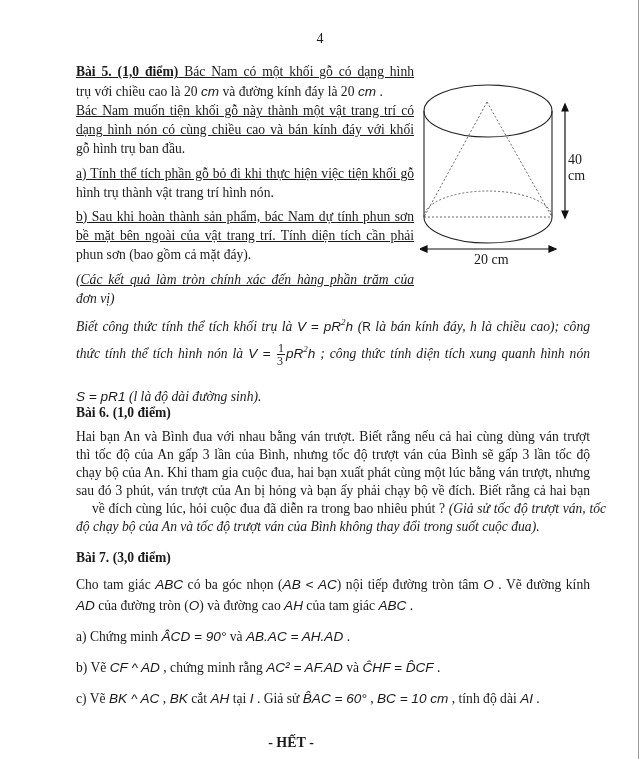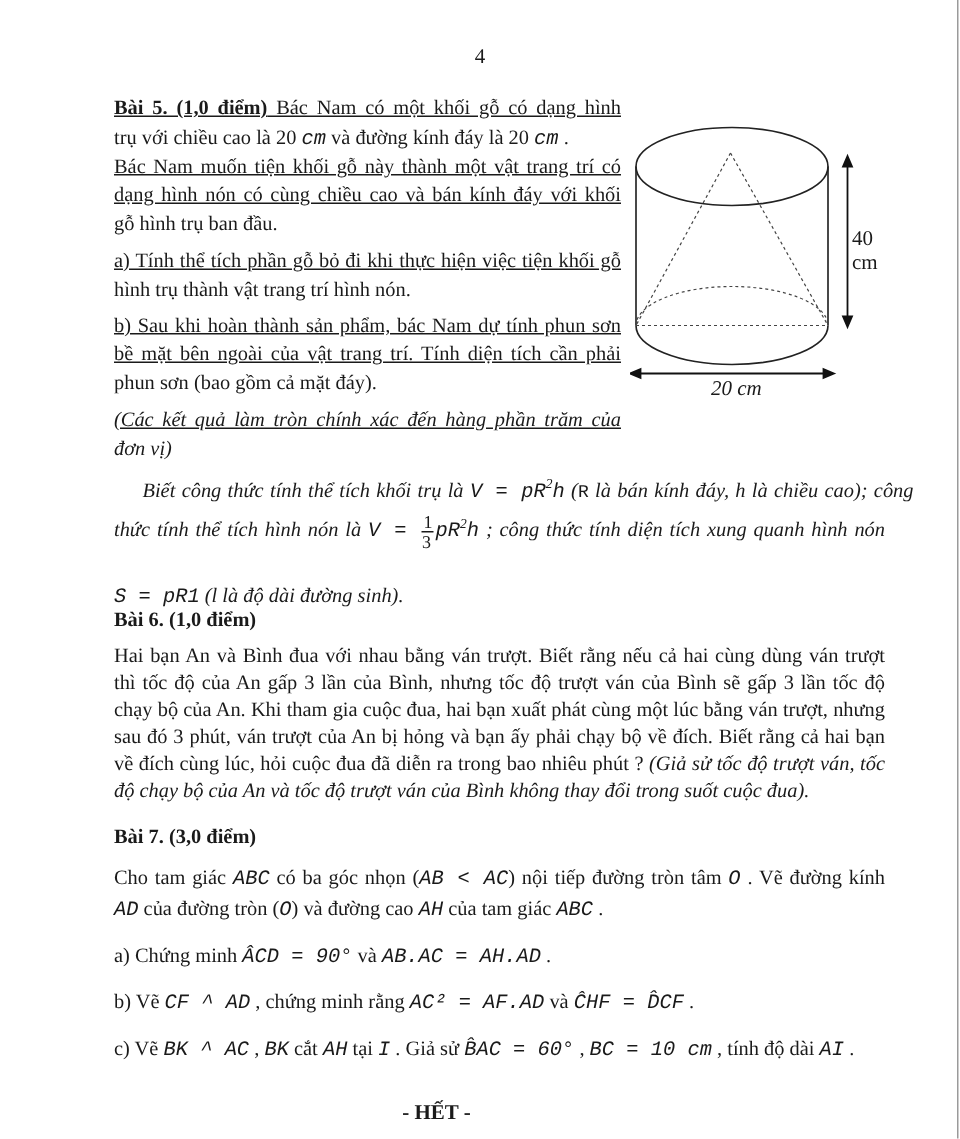--- a/index.html
+++ b/index.html
@@ -6,21 +6,21 @@
   body { width: 640px; height: 759px; position: relative; overflow: hidden;
          font-family: "Liberation Serif", serif; color: #1a1a1a; font-size: 13.6px; }
   .page-border { position: absolute; right: 1px; top: 0; bottom: 0; width: 1px; background: #9a9a9a; }
   .page-number { position: absolute; top: 31px; left: 0; width: 640px; text-align: center; font-size: 14px; }
   .line { position: absolute; left: 76px; white-space: nowrap; line-height: 18px; }
   .narrow { width: 338px; text-decoration: underline; }
   .wide { width: 514px; }
   .justify { text-align: justify; text-align-last: justify; white-space: normal; }
   b { font-weight: bold; }
   i, .it { font-style: italic; }
-  .m { font-family: Liberation Mono, monospace; font-style: italic; }
+  .m { font-family: Liberation Sans, sans-serif; font-style: italic; }
   .frac { display: inline-block; vertical-align: middle; text-align: center; font-style: normal; font-size: 12px; line-height: 12px; margin: 0 1px; }
   .frac span { display: block; }
   .frac .num { border-bottom: 1px solid #1a1a1a; padding: 0 1px; }
   sup { font-size: 9px; line-height: 0; }
   .end-mark { position: absolute; top: 735px; left: 0; width: 582px; text-align: center; font-weight: bold; font-size: 14px; }
   .figure { position: absolute; left: 420px; top: 78px; width: 170px; height: 190px; }
   .fig-label { position: absolute; font-size: 14px; font-family: "Liberation Serif", serif; }
 </style>
 </head>
 <body>
@@ -37,21 +37,21 @@
 <div class="line narrow justify" style="top:165px;">a) Tính thể tích phần gỗ bỏ đi khi thực hiện việc tiện khối gỗ</div>
 <div class="line" style="top:184px;">hình trụ thành vật trang trí hình nón.</div>
 
 <div class="line narrow justify" style="top:208px;">b) Sau khi hoàn thành sản phẩm, bác Nam dự tính phun sơn</div>
 <div class="line narrow justify" style="top:227px;">bề mặt bên ngoài của vật trang trí. Tính diện tích cần phải</div>
 <div class="line" style="top:246px;">phun sơn (bao gồm cả mặt đáy).</div>
 
 <div class="line narrow justify it" style="top:271px;">(Các kết quả làm tròn chính xác đến hàng phần trăm của</div>
 <div class="line it" style="top:290px;">đơn vị)</div>
 
-<div class="line wide justify it" style="top:318px;margin-left:19px;"><span>Biết công thức tính thể tích khối trụ là </span><span class="m">V = pR</span><sup>2</sup><span class="m">h</span><span> (</span><span class="m" style="font-style:normal;font-size:12px;">R</span><span>  là bán kính đáy, h là chiều cao); công</span></div>
+<div class="line wide justify it" style="top:318px;"><span>Biết công thức tính thể tích khối trụ là </span><span class="m">V = pR</span><sup>2</sup><span class="m">h</span><span> (</span><span class="m" style="font-style:normal;font-size:12px;">R</span><span>  là bán kính đáy, h là chiều cao); công</span></div>
 
 <div class="line wide justify it" style="top:342px;"><span>thức tính thể tích hình nón là </span><span class="m">V = </span><span class="frac"><span class="num">1</span><span class="den">3</span></span><span class="m">pR</span><sup>2</sup><span class="m">h</span><span> ; công thức tính diện tích xung quanh hình nón</span></div>
 
 <div class="line it" style="top:388px;"><span class="m">S = pR1</span><span> (l là độ dài đường sinh).</span></div>
 
 <div class="figure">
   <svg width="170" height="190" viewBox="0 0 170 190">
     <g fill="none" stroke="#222" stroke-width="1.1">
       <ellipse cx="68" cy="33" rx="64" ry="26"></ellipse>
       <line x1="4" y1="33" x2="4" y2="139"></line>
@@ -67,29 +67,29 @@
     <g stroke="#111" stroke-width="1.2" fill="#111">
       <line x1="145" y1="30" x2="145" y2="136"></line>
       <polygon points="145,26 142,33 148,33"></polygon>
       <polygon points="145,140 142,133 148,133"></polygon>
       <line x1="4" y1="171" x2="132" y2="171"></line>
       <polygon points="0,171 7,168 7,174"></polygon>
       <polygon points="136,171 129,168 129,174"></polygon>
     </g>
   </svg>
   <div class="fig-label" style="left:148px; top:74px;">40 cm</div>
-  <div class="fig-label" style="left:54px; top:174px;font-style:italic;">20 cm</div>
+  <div class="fig-label" style="left:54px; top:174px;">20 cm</div>
 </div>
 
 <div class="line" style="top:404px;"><b>Bài 6. (1,0 điểm)</b></div>
 <div class="line wide justify" style="top:428px;">Hai bạn An và Bình đua với nhau bằng ván trượt. Biết rằng nếu cả hai cùng dùng ván trượt</div>
 <div class="line wide justify" style="top:446px;">thì tốc độ của An gấp 3  lần của Bình, nhưng tốc độ trượt ván của Bình sẽ gấp 3  lần tốc độ</div>
 <div class="line wide justify" style="top:464px;">chạy bộ của An. Khi tham gia cuộc đua, hai bạn xuất phát cùng một lúc bằng ván trượt, nhưng</div>
 <div class="line wide justify" style="top:482px;">sau đó 3  phút, ván trượt của An bị hỏng và bạn ấy phải chạy bộ về đích. Biết rằng cả hai bạn</div>
-<div class="line wide justify" style="top:500px;"><span>về đích cùng lúc, hỏi cuộc đua đã diễn ra trong bao nhiêu phút ? </span><i>(Giả sử tốc độ trượt ván, tốc</i></div>
+<div class="line wide justify" style="top:500px;margin-left:16px;"><span>về đích cùng lúc, hỏi cuộc đua đã diễn ra trong bao nhiêu phút ? </span><i>(Giả sử tốc độ trượt ván, tốc</i></div>
 <div class="line it" style="top:518px;">độ chạy bộ của An và tốc độ trượt ván của Bình không thay đổi trong suốt cuộc đua).</div>
 
 <div class="line" style="top:549px;"><b>Bài 7. (3,0 điểm)</b></div>
 <div class="line wide justify" style="top:576px;"><span>Cho tam giác </span><span class="m">ABC</span><span>  có ba góc nhọn (</span><span class="m">AB &lt; AC</span><span>) nội tiếp đường tròn tâm </span><span class="m">O</span><span> . Vẽ đường kính</span></div>
 <div class="line" style="top:597px;"><span class="m">AD</span><span>  của đường tròn (</span><span class="m">O</span><span>)  và đường cao </span><span class="m">AH</span><span>  của tam giác </span><span class="m">ABC</span><span> .</span></div>
 
 <div class="line" style="top:628px;"><span>a) Chứng minh </span><span class="m">ÂCD = 90°</span><span>  và </span><span class="m">AB.AC = AH.AD</span><span> .</span></div>
 
 <div class="line" style="top:659px;"><span>b) Vẽ </span><span class="m">CF ^ AD</span><span> , chứng minh rằng </span><span class="m">AC² = AF.AD</span><span>  và </span><span class="m">ĈHF = D̂CF</span><span> .</span></div>
 

